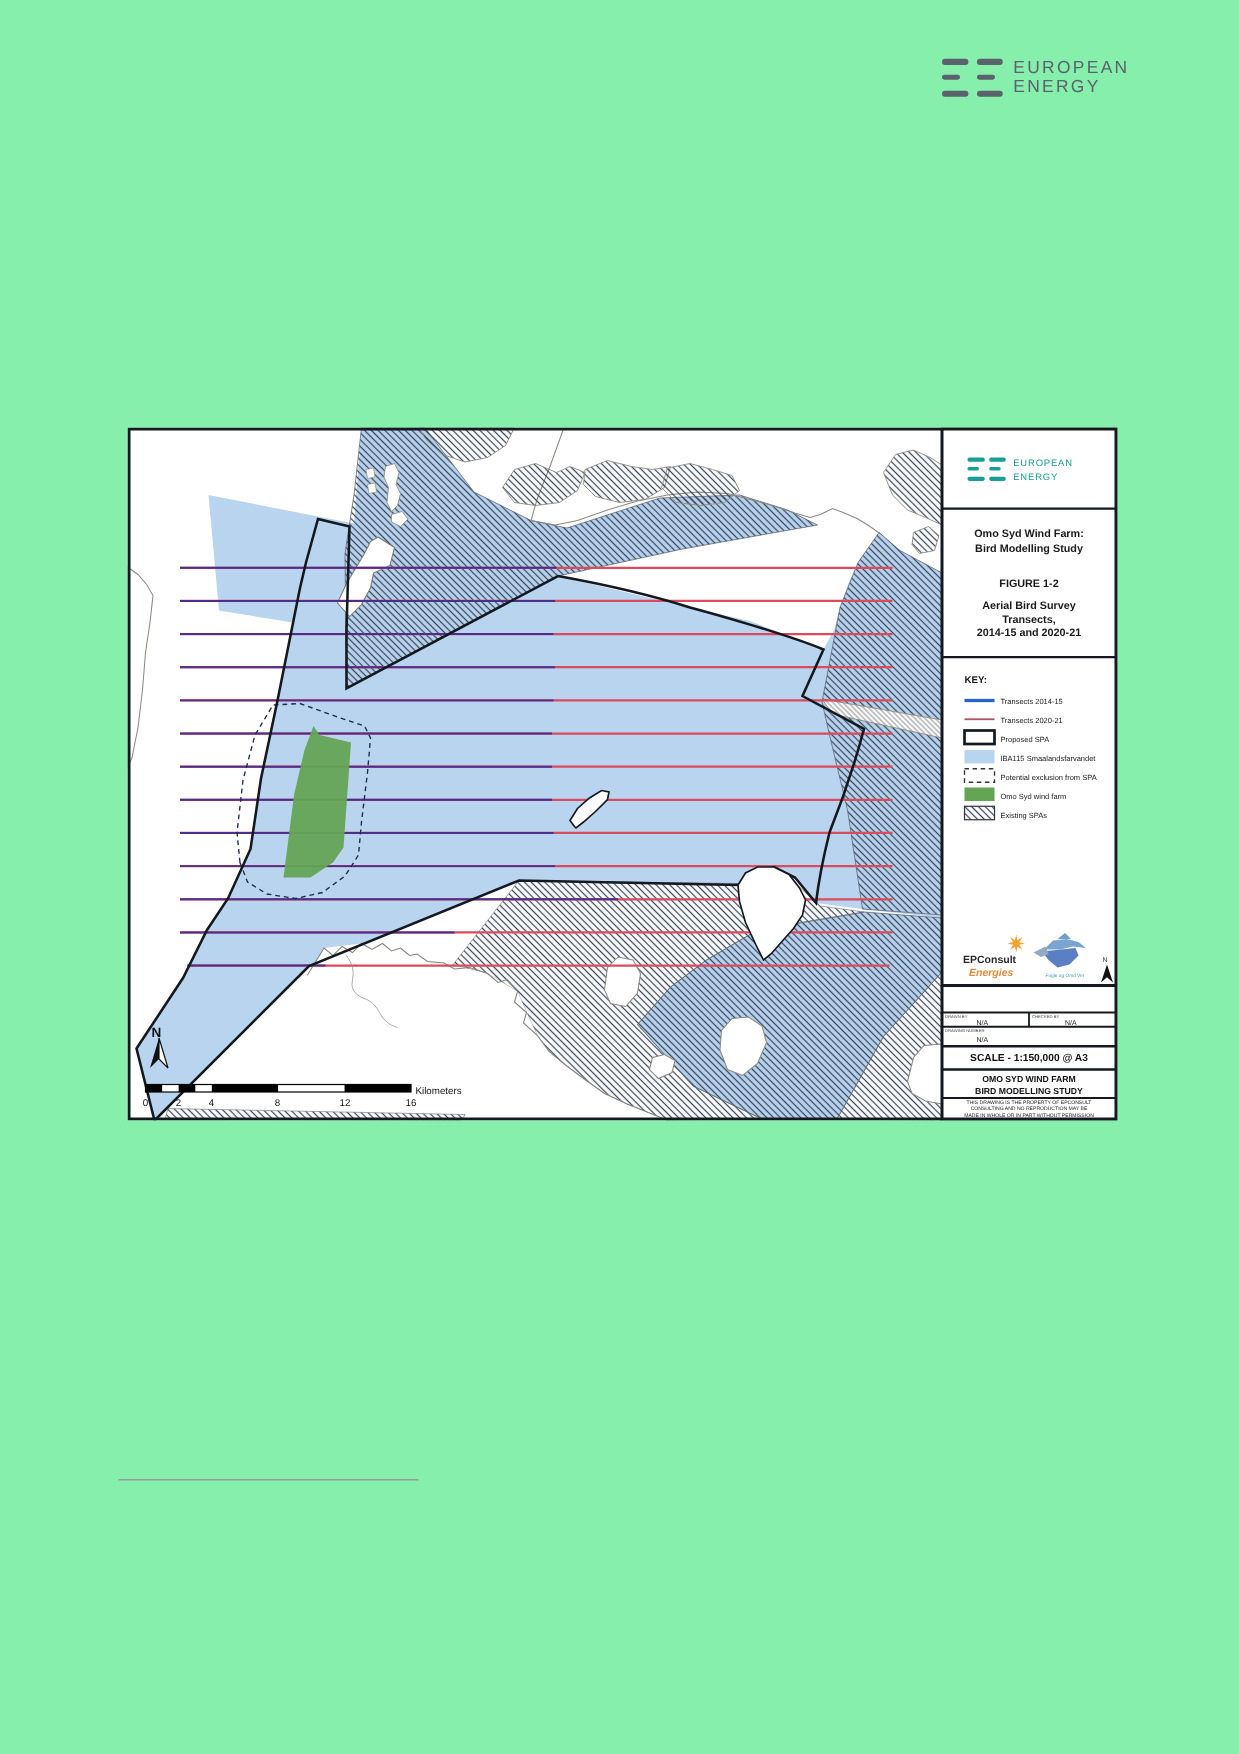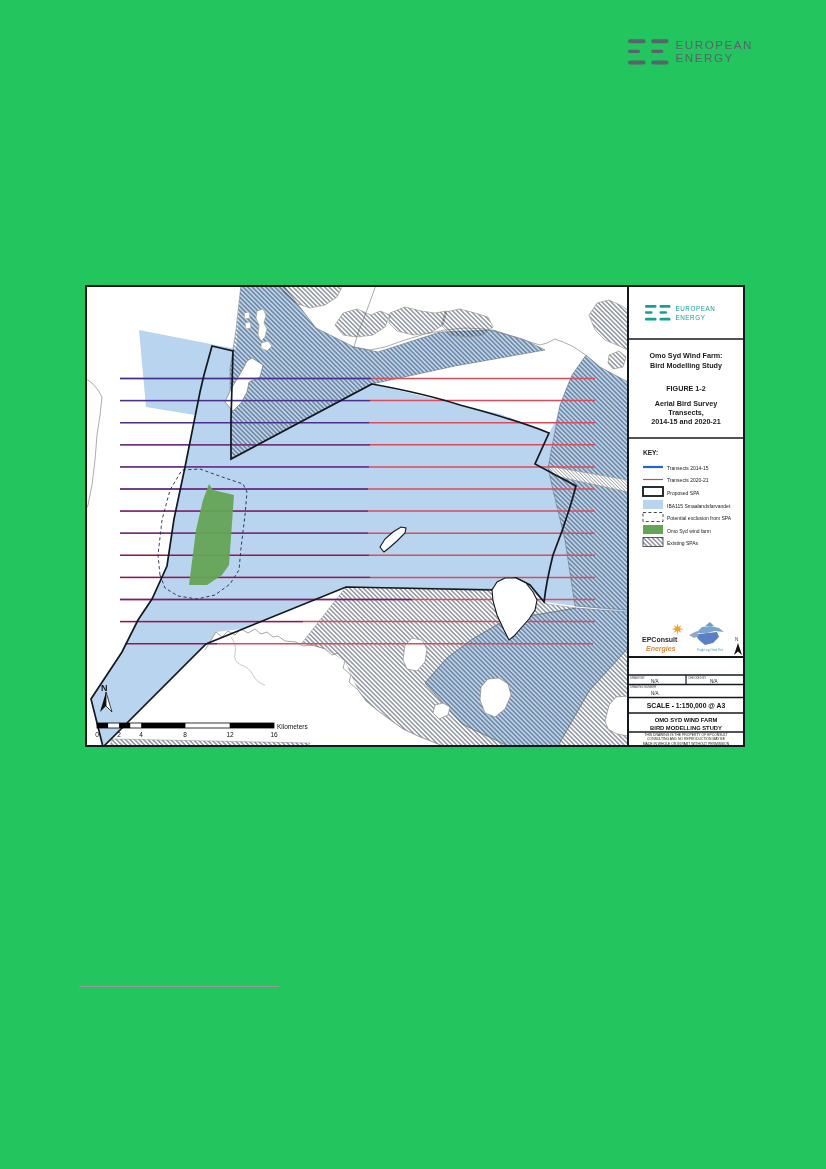--- a/index.html
+++ b/index.html
@@ -1,16 +1,16 @@
 <!DOCTYPE html>
 <html><head>
 <meta charset="utf-8">
 <style>
 html,body{margin:0;padding:0;background:#fff;}
-#page{position:relative;width:826px;height:1169px;background:#22c55e;overflow:hidden;font-family:"Liberation Sans",sans-serif;}
+#page{position:relative;width:826px;height:1169px;background:#86efac;overflow:hidden;font-family:"Liberation Sans",sans-serif;}
 </style>
 </head>
 <body>
 <div id="page">
 
 <svg style="position:absolute;left:620px;top:30px" width="200" height="45" viewBox="0 0 200 45">
 <g fill="#5a636b">
 <rect x="8" y="9.2" width="17.6" height="4.1" rx="2"></rect>
 <rect x="8" y="19.8" width="12" height="3.3" rx="1.6"></rect>
 <rect x="8" y="30.5" width="17.6" height="4.0" rx="2"></rect>

